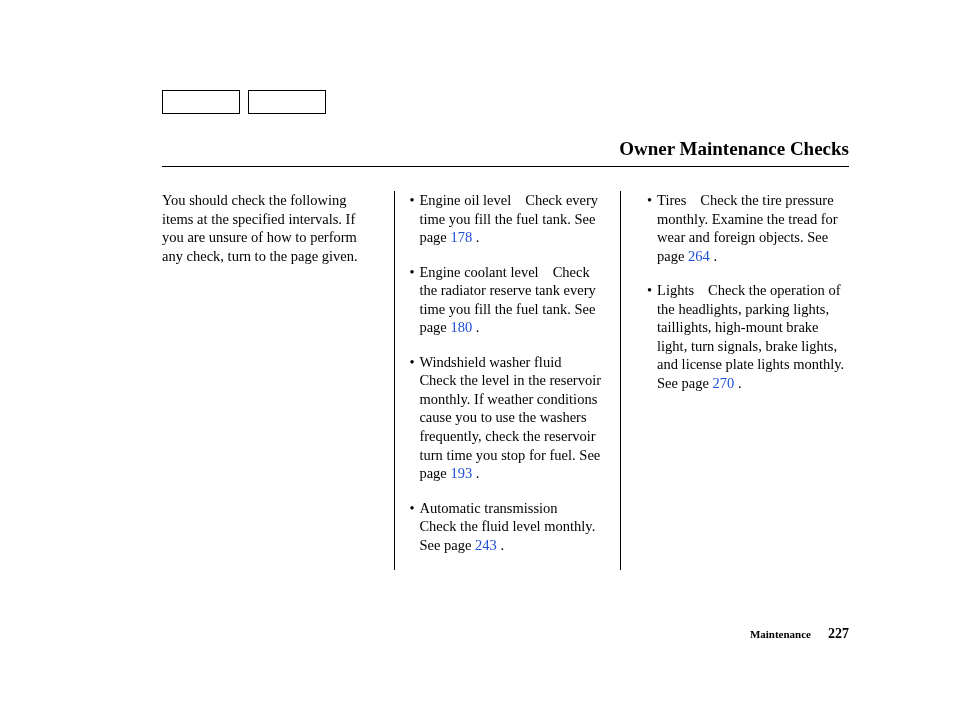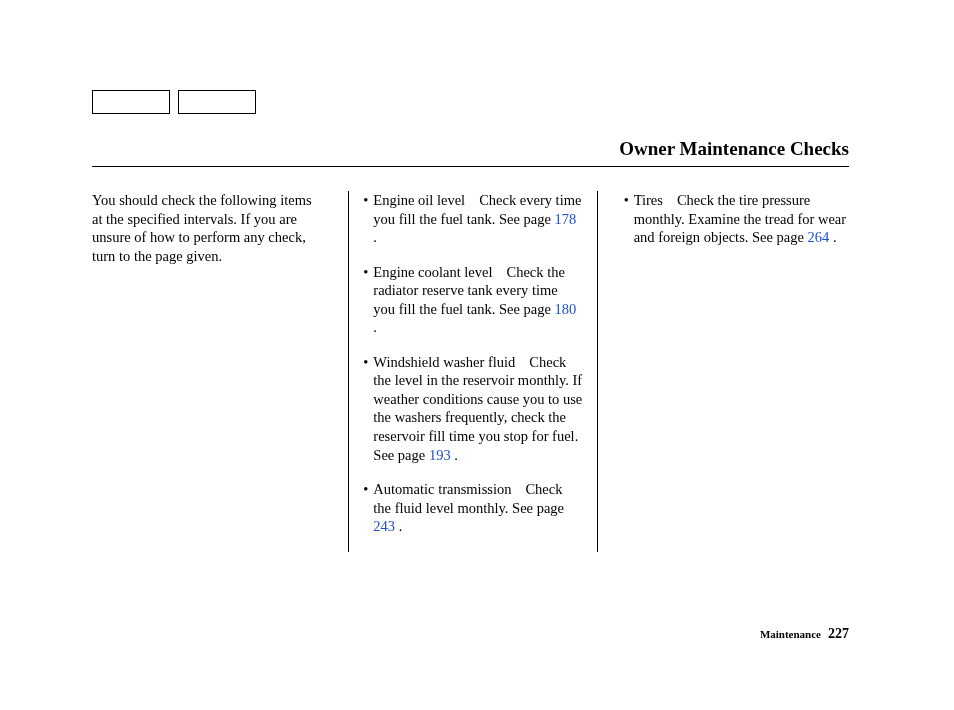--- a/index.html
+++ b/index.html
@@ -9,21 +9,22 @@
     }
     body {
       font-family: Georgia, 'Times New Roman', serif;
       background: #ffffff;
       width: 954px;
       height: 710px;
       position: relative;
       color: #000;
     }
     .page {
-      padding: 90px 105px 0 92px;
+      padding: 90px 105px 0 118px;
+      margin-left: 44px;
     }
     .top-boxes {
       display: flex;
       gap: 8px;
       margin-bottom: 24px;
     }
     .box {
       width: 78px;
       height: 24px;
       border: 1px solid #000;
@@ -88,21 +89,21 @@
     }
     .footer {
       position: absolute;
       bottom: 68px;
       right: 105px;
       font-size: 12px;
     }
     .footer-section {
       font-weight: bold;
       font-size: 11px;
-      margin-right: 4px;
+      margin-right: 14px;
     }
     .footer-page {
       font-weight: bold;
       font-size: 14px;
     }
   </style>
 </head>
 <body>
 
 <div class="page">
@@ -122,33 +123,36 @@
 
     <div class="col col-2">
       <ul>
         <li>
           <span>Engine oil level</span><span class="dash"></span><span>Check every time you fill the fuel tank. See page </span><span class="pagelink">178</span><span> .</span>
         </li>
         <li>
           <span>Engine coolant level</span><span class="dash"></span><span>Check the radiator reserve tank every time you fill the fuel tank. See page </span><span class="pagelink">180</span><span> .</span>
         </li>
         <li>
-          <span>Windshield washer fluid</span><span class="dash"></span><span>Check the level in the reservoir monthly. If weather conditions cause you to use the washers frequently, check the reservoir fill time you stop for fuel. See page </span><span class="pagelink">193</span><span> .</span>
+          <span>Windshield washer fluid</span><span class="dash"></span><span>Check the level in the reservoir monthly. If weather conditions cause you to use the washers frequently, check the reservoir turn time you stop for fuel. See page </span><span class="pagelink">193</span><span> .</span>
         </li>
         <li>
           <span>Automatic transmission</span><span class="dash"></span><span>Check the fluid level monthly. See page </span><span class="pagelink">243</span><span> .</span>
         </li>
       </ul>
     </div>
 
     <div class="col col-3">
       <ul>
         <li>
           <span>Tires</span><span class="dash"></span><span>Check the tire pressure monthly. Examine the tread for wear and foreign objects. See page </span><span class="pagelink">264</span><span> .</span>
         </li>
+        <li>
+          <span>Lights</span><span class="dash"></span><span>Check the operation of the headlights, parking lights, taillights, high-mount brake light, turn signals, brake lights, and license plate lights monthly. See page </span><span class="pagelink">270</span><span> .</span>
+        </li>
       </ul>
     </div>
   </div>
 </div>
 
 <div class="footer">
   <span class="footer-section">Maintenance</span>
   <span class="footer-page">227</span>
 </div>
 

